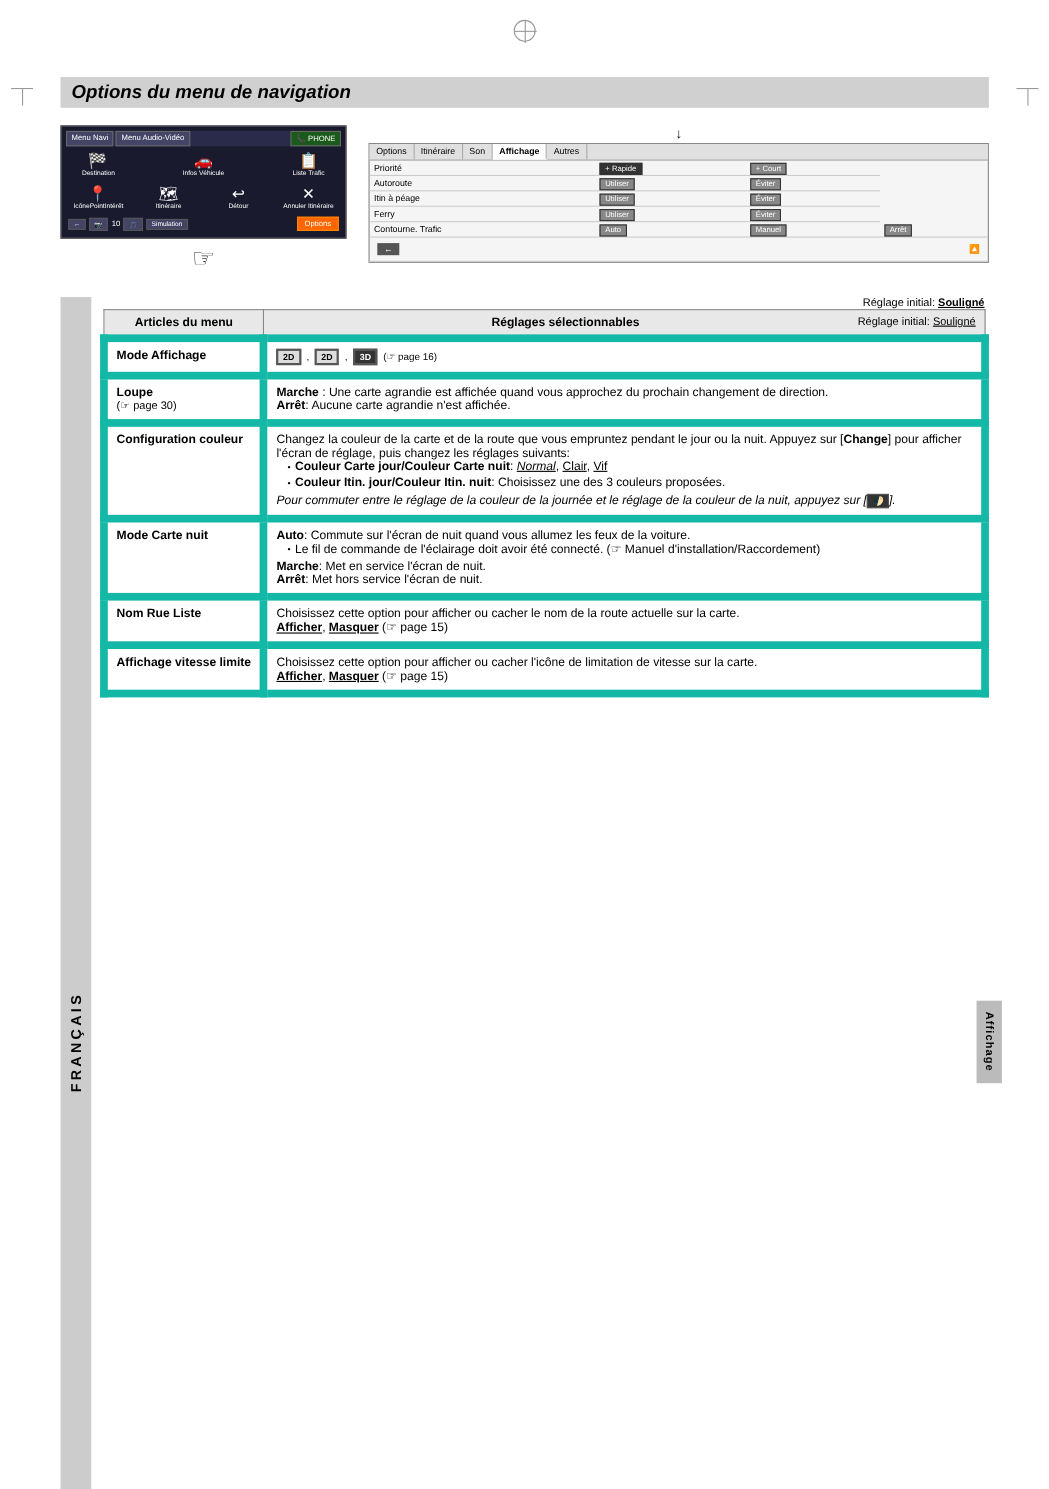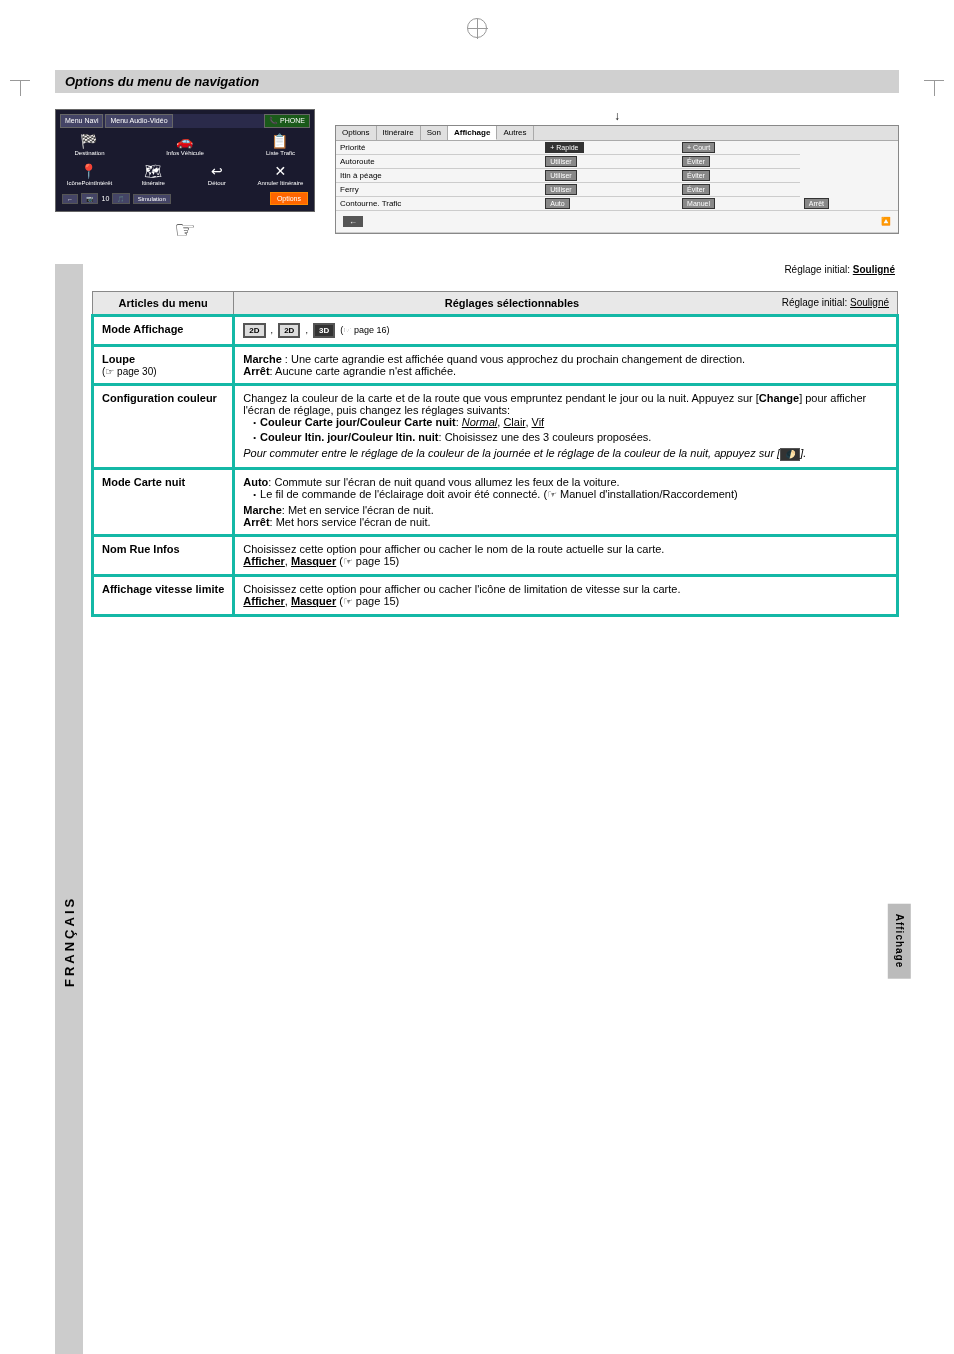--- a/index.html
+++ b/index.html
@@ -54,21 +54,21 @@
     
     .main-content {
       margin: 50px 55px 60px 55px;
       position: relative;
     }
 
     
     .section-title {
       font-style: italic;
       font-weight: bold;
-      font-size: 13px;
+      font-size: 17px;
       background: #d0d0d0;
       padding: 4px 10px;
       margin-bottom: 16px;
       display: inline-block;
       width: 100%;
     }
 
     
     .diagram-area {
       display: flex;
@@ -234,33 +234,32 @@
       padding: 1px 6px;
       font-size: 8px;
     }
 
     
     .main-table {
       width: 100%;
       border-collapse: collapse;
       font-size: 11px;
       position: relative;
-      margin-top: 16px;
     }
 
     .main-table thead tr th {
       border: 1px solid #888;
       padding: 5px 8px;
       font-weight: bold;
       background: #e8e8e8;
       font-size: 11px;
     }
 
     .main-table tbody tr td {
-      border: 3px solid #14b8a6;
+      border: 7px solid #14b8a6;
       padding: 6px 8px;
       vertical-align: top;
     }
 
     .main-table tbody tr td:first-child {
       font-weight: bold;
       font-size: 11px;
       width: 140px;
       white-space: nowrap;
     }
@@ -508,21 +507,21 @@
                 <div class="bullet-item">
                   <span class="bullet-dot">•</span>
                   <span>Le fil de commande de l'éclairage doit avoir été connecté. (☞ Manuel d'installation/Raccordement)</span>
                 </div>
                 <p><strong>Marche</strong>: Met en service l'écran de nuit.</p>
                 <p><strong>Arrêt</strong>: Met hors service l'écran de nuit.</p>
               </td>
             </tr>
 
             <tr>
-              <td>Nom Rue Infos</td>
+              <td>Nom Rue Liste</td>
               <td colspan="2">
                 <p>Choisissez cette option pour afficher ou cacher le nom de la route actuelle sur la carte.</p>
                 <p><span style="text-decoration:underline;font-weight:bold;">Afficher</span>, <span style="text-decoration:underline;font-weight:bold;">Masquer</span> (☞ page 15)</p>
               </td>
             </tr>
 
             <tr>
               <td>Affichage vitesse limite</td>
               <td colspan="2">
                 <p>Choisissez cette option pour afficher ou cacher l'icône de limitation de vitesse sur la carte.</p>

